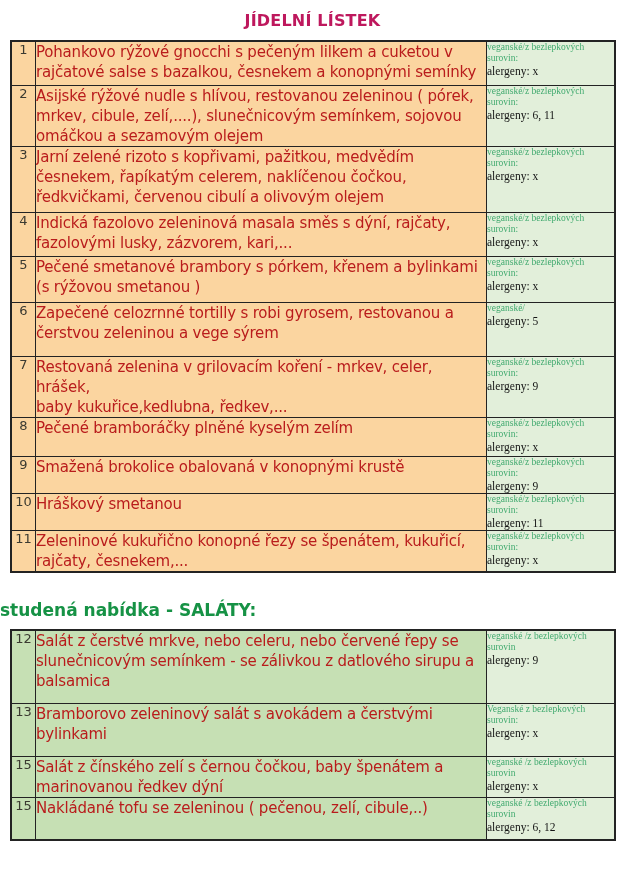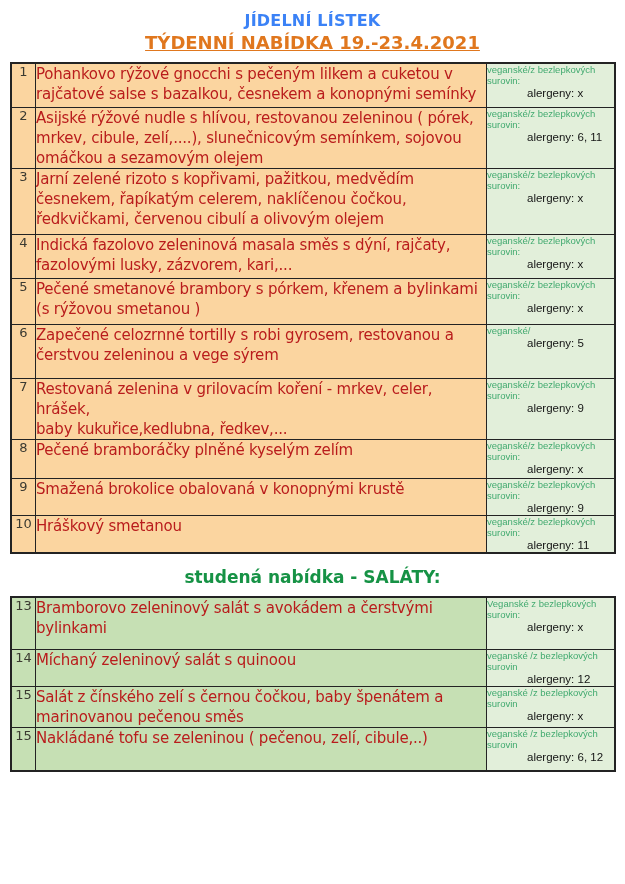--- a/index.html
+++ b/index.html
@@ -17,21 +17,21 @@
     height: 884px;
     background: #ffffff;
   }
   .header {
     padding-top: 11px;
     text-align: center;
   }
   .title1 {
     font-size: 16px;
     font-weight: bold;
-    color: #3b82f6;
+    color: #be185d;
     letter-spacing: 0.2px;
     line-height: 20px;
   }
   .title2 {
     font-size: 18px;
     font-weight: bold;
     color: #E0771E;
     text-decoration: underline;
     line-height: 21px;
     margin-top: 1px;
@@ -62,58 +62,55 @@
     font-size: 15px;
     letter-spacing: -0.2px;
     color: #b91c1c;
     line-height: 20px;
     padding: 2px 4px 0 6px;
     white-space: pre-line;
   }
   td.diet {
     width: 127px;
     padding: 2px 3px 0 4px;
-    font-family: Liberation Sans, sans-serif;
+    font-family: Liberation Serif, serif;
   }
   .veg {
     font-size: 9.5px;
     line-height: 11px;
     color: #41AA6F;
     white-space: pre-line;
   }
   .alg {
     font-size: 11.5px;
     line-height: 13px;
     color: #141414;
     margin-top: 1px;
-    padding-left: 40px;
   }
   .hot-row td.num, .hot-row td.dish { background: #FBD5A0; }
   .hot-row td.diet { background: #E2EFDA; }
   .cold-row td.num, .cold-row td.dish { background: #C6E0B4; }
   .cold-row td.diet { background: #E2EFDA; }
   .section-heading {
-    text-align: center;
     font-size: 17px;
     font-weight: bold;
     color: #169245;
-    margin-top: 12px;
+    margin-top: 26px;
     margin-bottom: 0;
     line-height: 22px;
   }
   table.cold { margin-top: 8px; }
 </style>
 </head>
 <body>
 
 <div class="page">
 
   <div class="header">
     <div class="title1">JÍDELNÍ LÍSTEK</div>
-    <div class="title2">TÝDENNÍ NABÍDKA 19.-23.4.2021</div>
   </div>
 
   <table class="menu hot">
     <tbody id="hot-body">
         <tr class="hot-row" style="height: 44px;">
           <td class="num">1</td>
           <td class="dish">Pohankovo rýžové gnocchi s pečeným lilkem a cuketou v
 rajčatové salse s bazalkou, česnekem a konopnými semínky</td>
           <td class="diet">
             <div class="veg">veganské/z bezlepkových
@@ -202,50 +199,62 @@
         </tr>
         <tr class="hot-row" style="height: 36px; margin-top: 15px;">
           <td class="num">10</td>
           <td class="dish">Hráškový smetanou</td>
           <td class="diet">
             <div class="veg">veganské/z bezlepkových
 surovin:</div>
             <div class="alg">alergeny: 11</div>
           </td>
         </tr>
+        <tr class="hot-row" style="height: 42px;">
+          <td class="num">11</td>
+          <td class="dish">Zeleninové kukuřično konopné řezy se špenátem, kukuřicí,
+rajčaty, česnekem,...</td>
+          <td class="diet">
+            <div class="veg">veganské/z bezlepkových
+surovin:</div>
+            <div class="alg">alergeny: x</div>
+          </td>
+        </tr>
       </tbody>
   </table>
 
   <div class="section-heading">studená nabídka - SALÁTY:</div>
 
   <table class="menu cold">
     <tbody id="cold-body">
+        <tr class="cold-row" style="height: 73px;">
+          <td class="num">12</td>
+          <td class="dish">Salát z čerstvé mrkve, nebo celeru, nebo červené řepy se
+slunečnicovým semínkem - se zálivkou z datlového sirupu a
+balsamica</td>
+          <td class="diet">
+            <div class="veg">veganské /z bezlepkových
+surovin</div>
+            <div class="alg">alergeny: 9</div>
+          </td>
+        </tr>
         <tr class="cold-row" style="height: 53px;">
           <td class="num">13</td>
           <td class="dish">Bramborovo zeleninový salát s avokádem a čerstvými
 bylinkami</td>
           <td class="diet">
             <div class="veg">Veganské  z bezlepkových
 surovin:</div>
             <div class="alg">alergeny: x</div>
           </td>
         </tr>
-        <tr class="cold-row" style="height: 33px;">
-          <td class="num">14</td>
-          <td class="dish">Míchaný zeleninový salát s quinoou</td>
-          <td class="diet">
-            <div class="veg">veganské /z bezlepkových
-surovin</div>
-            <div class="alg">alergeny: 12</div>
-          </td>
-        </tr>
         <tr class="cold-row" style="height: 41px;">
           <td class="num">15</td>
           <td class="dish">Salát z čínského zelí s černou čočkou, baby špenátem a
-marinovanou pečenou směs</td>
+marinovanou ředkev dýní</td>
           <td class="diet">
             <div class="veg">veganské /z bezlepkových
 surovin</div>
             <div class="alg">alergeny: x</div>
           </td>
         </tr>
         <tr class="cold-row" style="height: 43px;">
           <td class="num">15</td>
           <td class="dish">Nakládané tofu se zeleninou ( pečenou, zelí, cibule,..)</td>
           <td class="diet">

